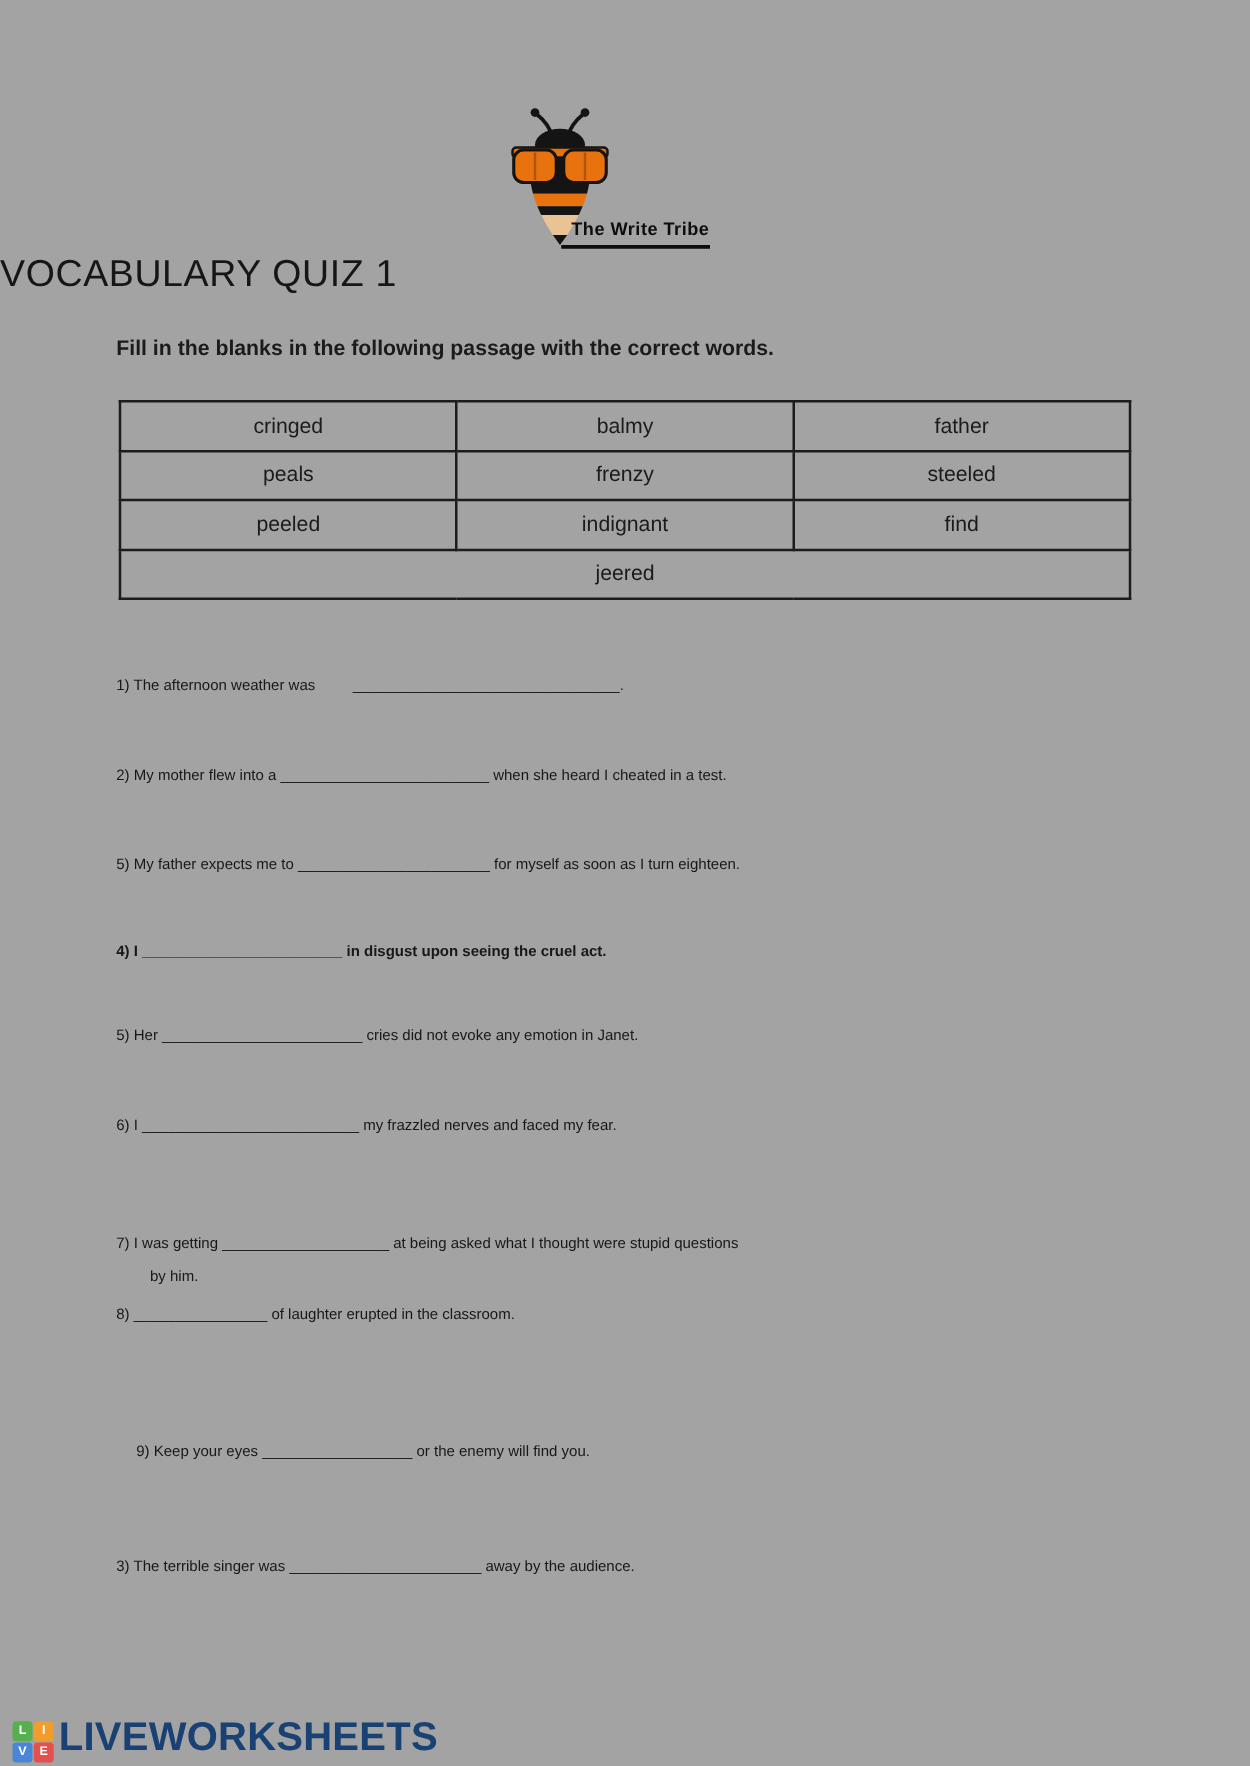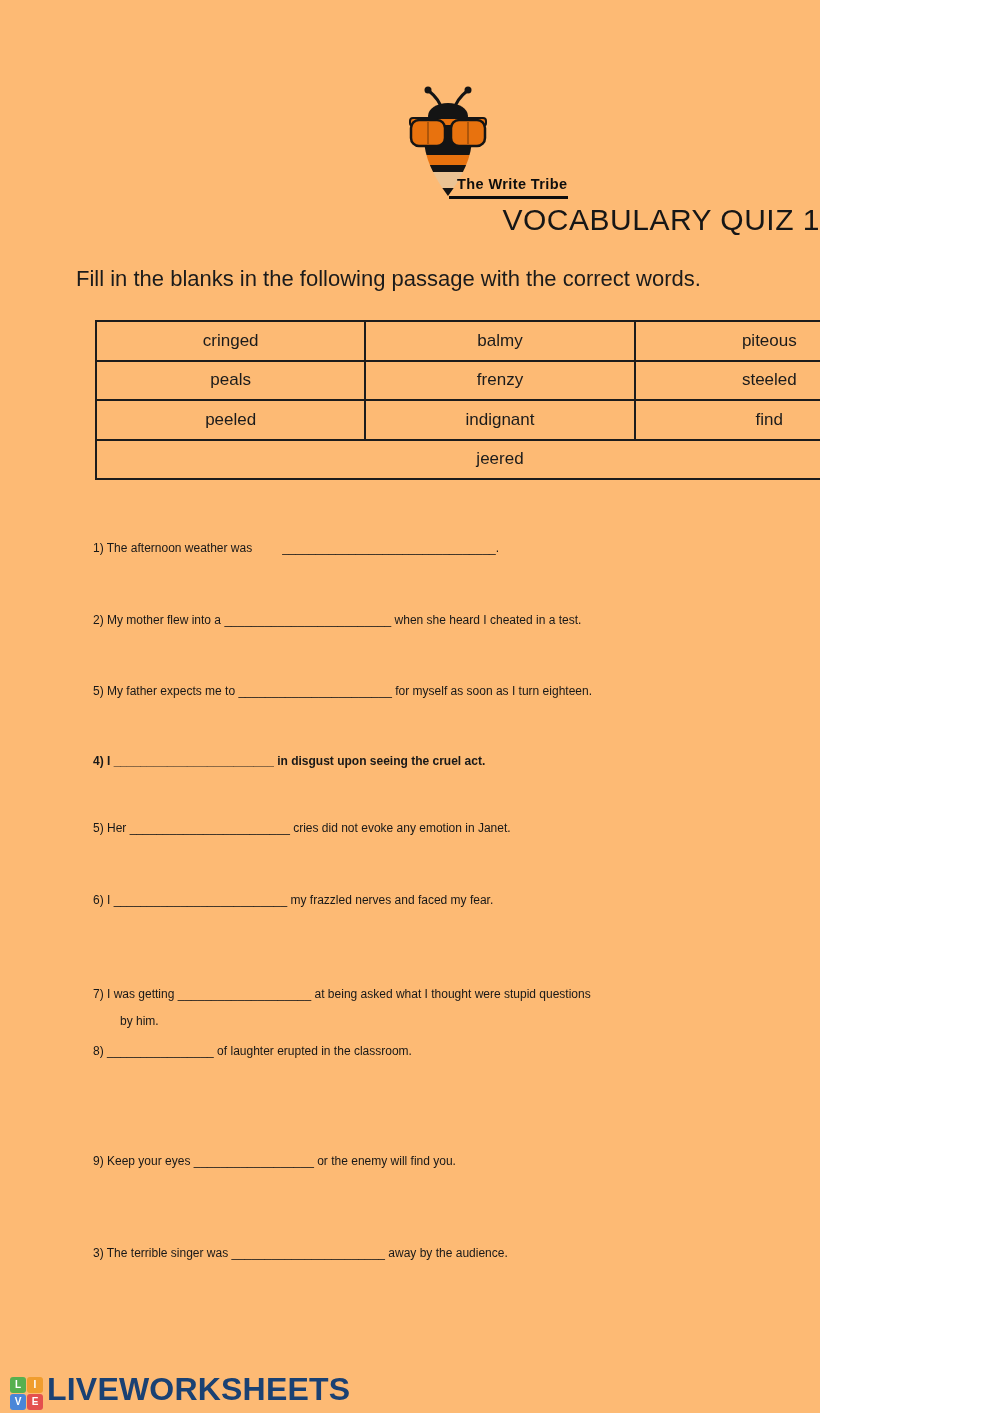--- a/index.html
+++ b/index.html
@@ -1,39 +1,39 @@
 <!DOCTYPE html>
 <html><head>
 <meta charset="utf-8">
 <style>
   html,body{margin:0;padding:0;background:#fff;}
-  .page{position:relative;width:820px;height:1413px;background:#fdba74;overflow:hidden;
+  .page{position:relative;width:1000px;height:1413px;background:#a3a3a3;overflow:hidden;
         font-family:"Liberation Sans","DejaVu Sans",sans-serif;color:#1b1b1b;}
 
   
   .bee-svg{position:absolute;left:398px;top:86px;width:100px;height:124px;}
   .brand-text{position:absolute;left:457px;top:176px;font-size:14.5px;font-weight:bold;
               letter-spacing:.4px;color:#0d0d0d;white-space:nowrap;}
   .brand-underline{position:absolute;left:449px;top:196px;width:119px;height:3px;background:#0d0d0d;}
-  .title{position:absolute;left:0;top:202px;width:100%;text-align:right;
+  .title{position:absolute;left:0;top:202px;width:100%;text-align:left;
          font-size:30px;line-height:36px;letter-spacing:.5px;color:#161616;}
 
-  .instruction{position:absolute;left:76px;top:267px;font-size:22px;line-height:24px;}
+  .instruction{position:absolute;left:93px;top:267px;font-size:17px;line-height:24px;font-weight:bold;}
 
   
   .word-bank{position:absolute;left:95px;top:320px;width:810px;border-collapse:collapse;table-layout:fixed;padding-left:28px;}
   .word-bank td{border:2px solid #1c1c1c;height:37.5px;text-align:center;
                 vertical-align:middle;font-size:17px;padding:0;}
 
   
   .q{position:absolute;left:93px;font-size:12px;line-height:27px;white-space:pre-line;
      max-width:830px;color:#181818;}
   .q-hang{padding-left:27px;text-indent:-27px;}
   .q1{top:535px;}  .q2{top:607px;}  .q3{top:678px;}  .q4{top:748px;font-weight:bold;}  .q5{top:815px;}
-  .q6{top:887px;}  .q7{top:981px;}  .q8{top:1038px;} .q9{top:1148px;} .q10{top:1240px;}
+  .q6{top:887px;}  .q7{top:981px;}  .q8{top:1038px;} .q9{top:1148px;margin-left:16px;} .q10{top:1240px;}
 
   
   .lw-grid{position:absolute;left:10px;top:1377px;display:grid;
            grid-template-columns:16px 16px;grid-template-rows:16px 16px;gap:1px;}
   .sq{width:16px;height:16px;border-radius:3px;color:#fff;font-size:10px;font-weight:bold;
       display:flex;align-items:center;justify-content:center;line-height:1;}
   .sq-l{background:#56b04f;} .sq-i{background:#f09d2e;} .sq-v{background:#4a86d8;} .sq-e{background:#e4504e;}
   .lw-text{position:absolute;left:47px;top:1370px;font-size:32px;font-weight:700;
            color:#1a4173;letter-spacing:.2px;line-height:38px;white-space:nowrap;}
 </style>
@@ -75,21 +75,21 @@
 
   <div class="title">VOCABULARY QUIZ 1</div>
 
   <div class="instruction">Fill in the blanks in the following passage with the correct words.</div>
 
   <table class="word-bank">
     <tbody>
       <tr>
         <td>cringed</td>
         <td>balmy</td>
-        <td>piteous</td>
+        <td>father</td>
       </tr>
       <tr>
         <td>peals</td>
         <td>frenzy</td>
         <td>steeled</td>
       </tr>
       <tr>
         <td>peeled</td>
         <td>indignant</td>
         <td>find</td>

